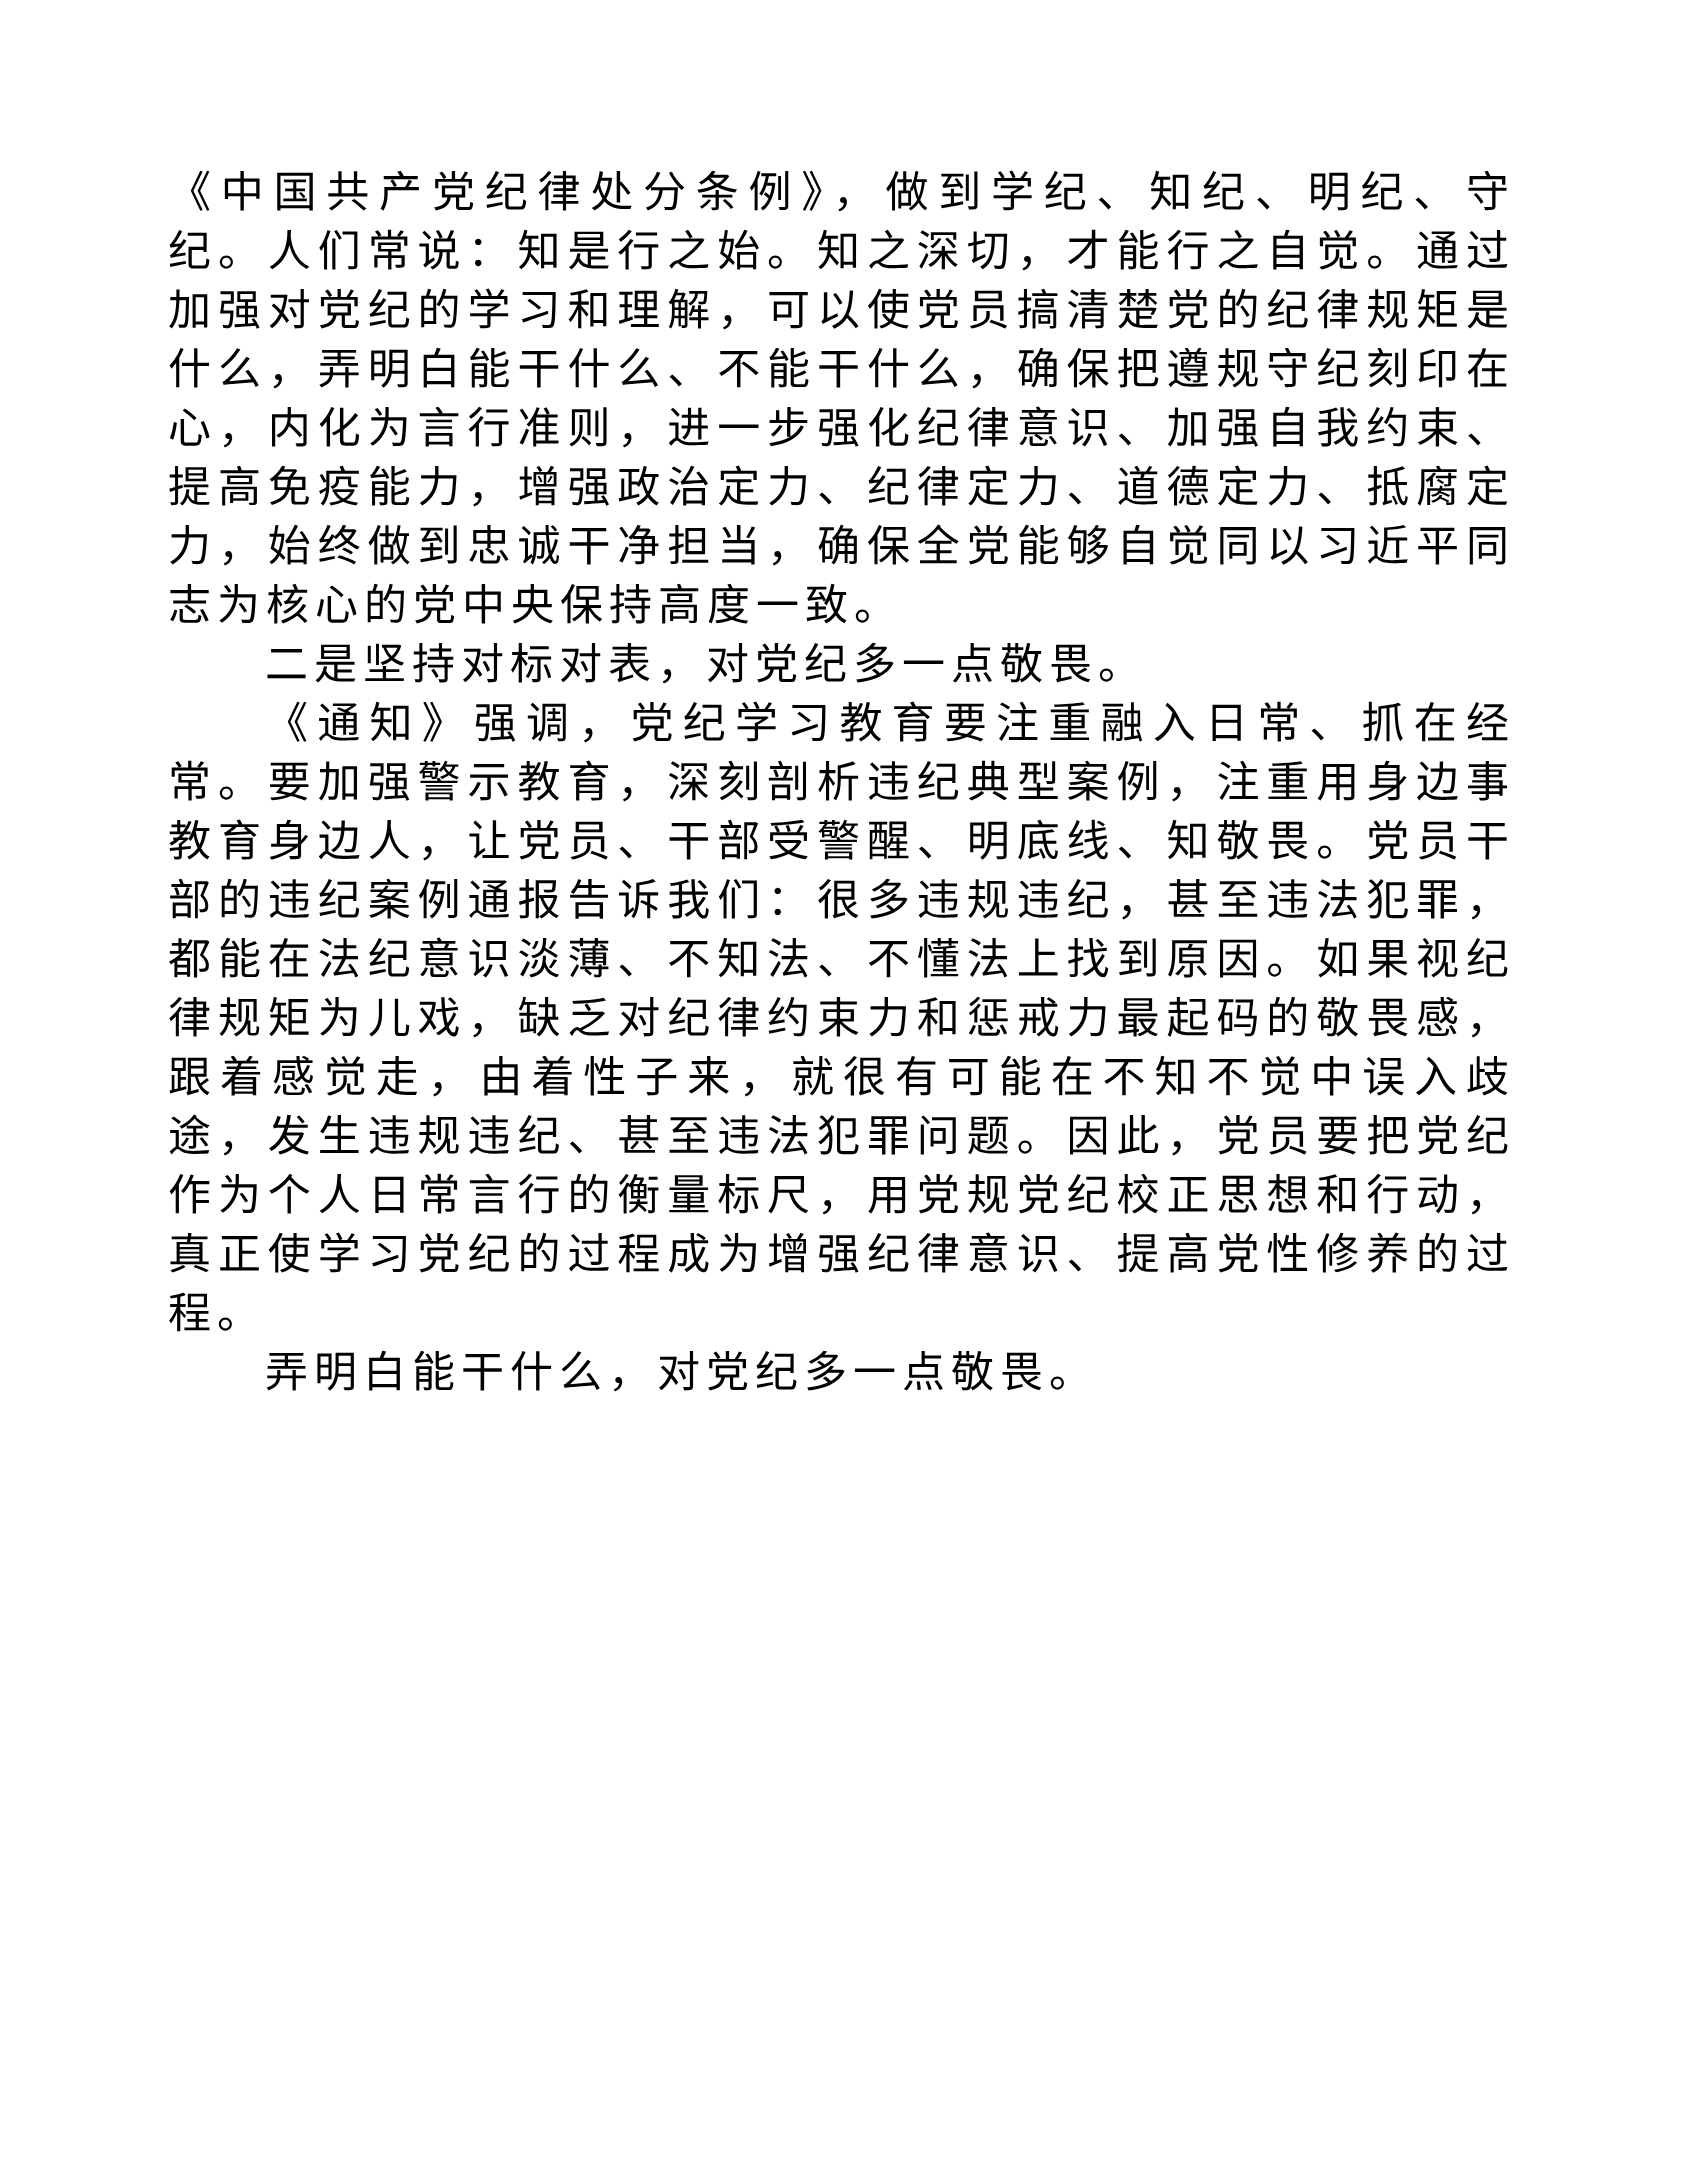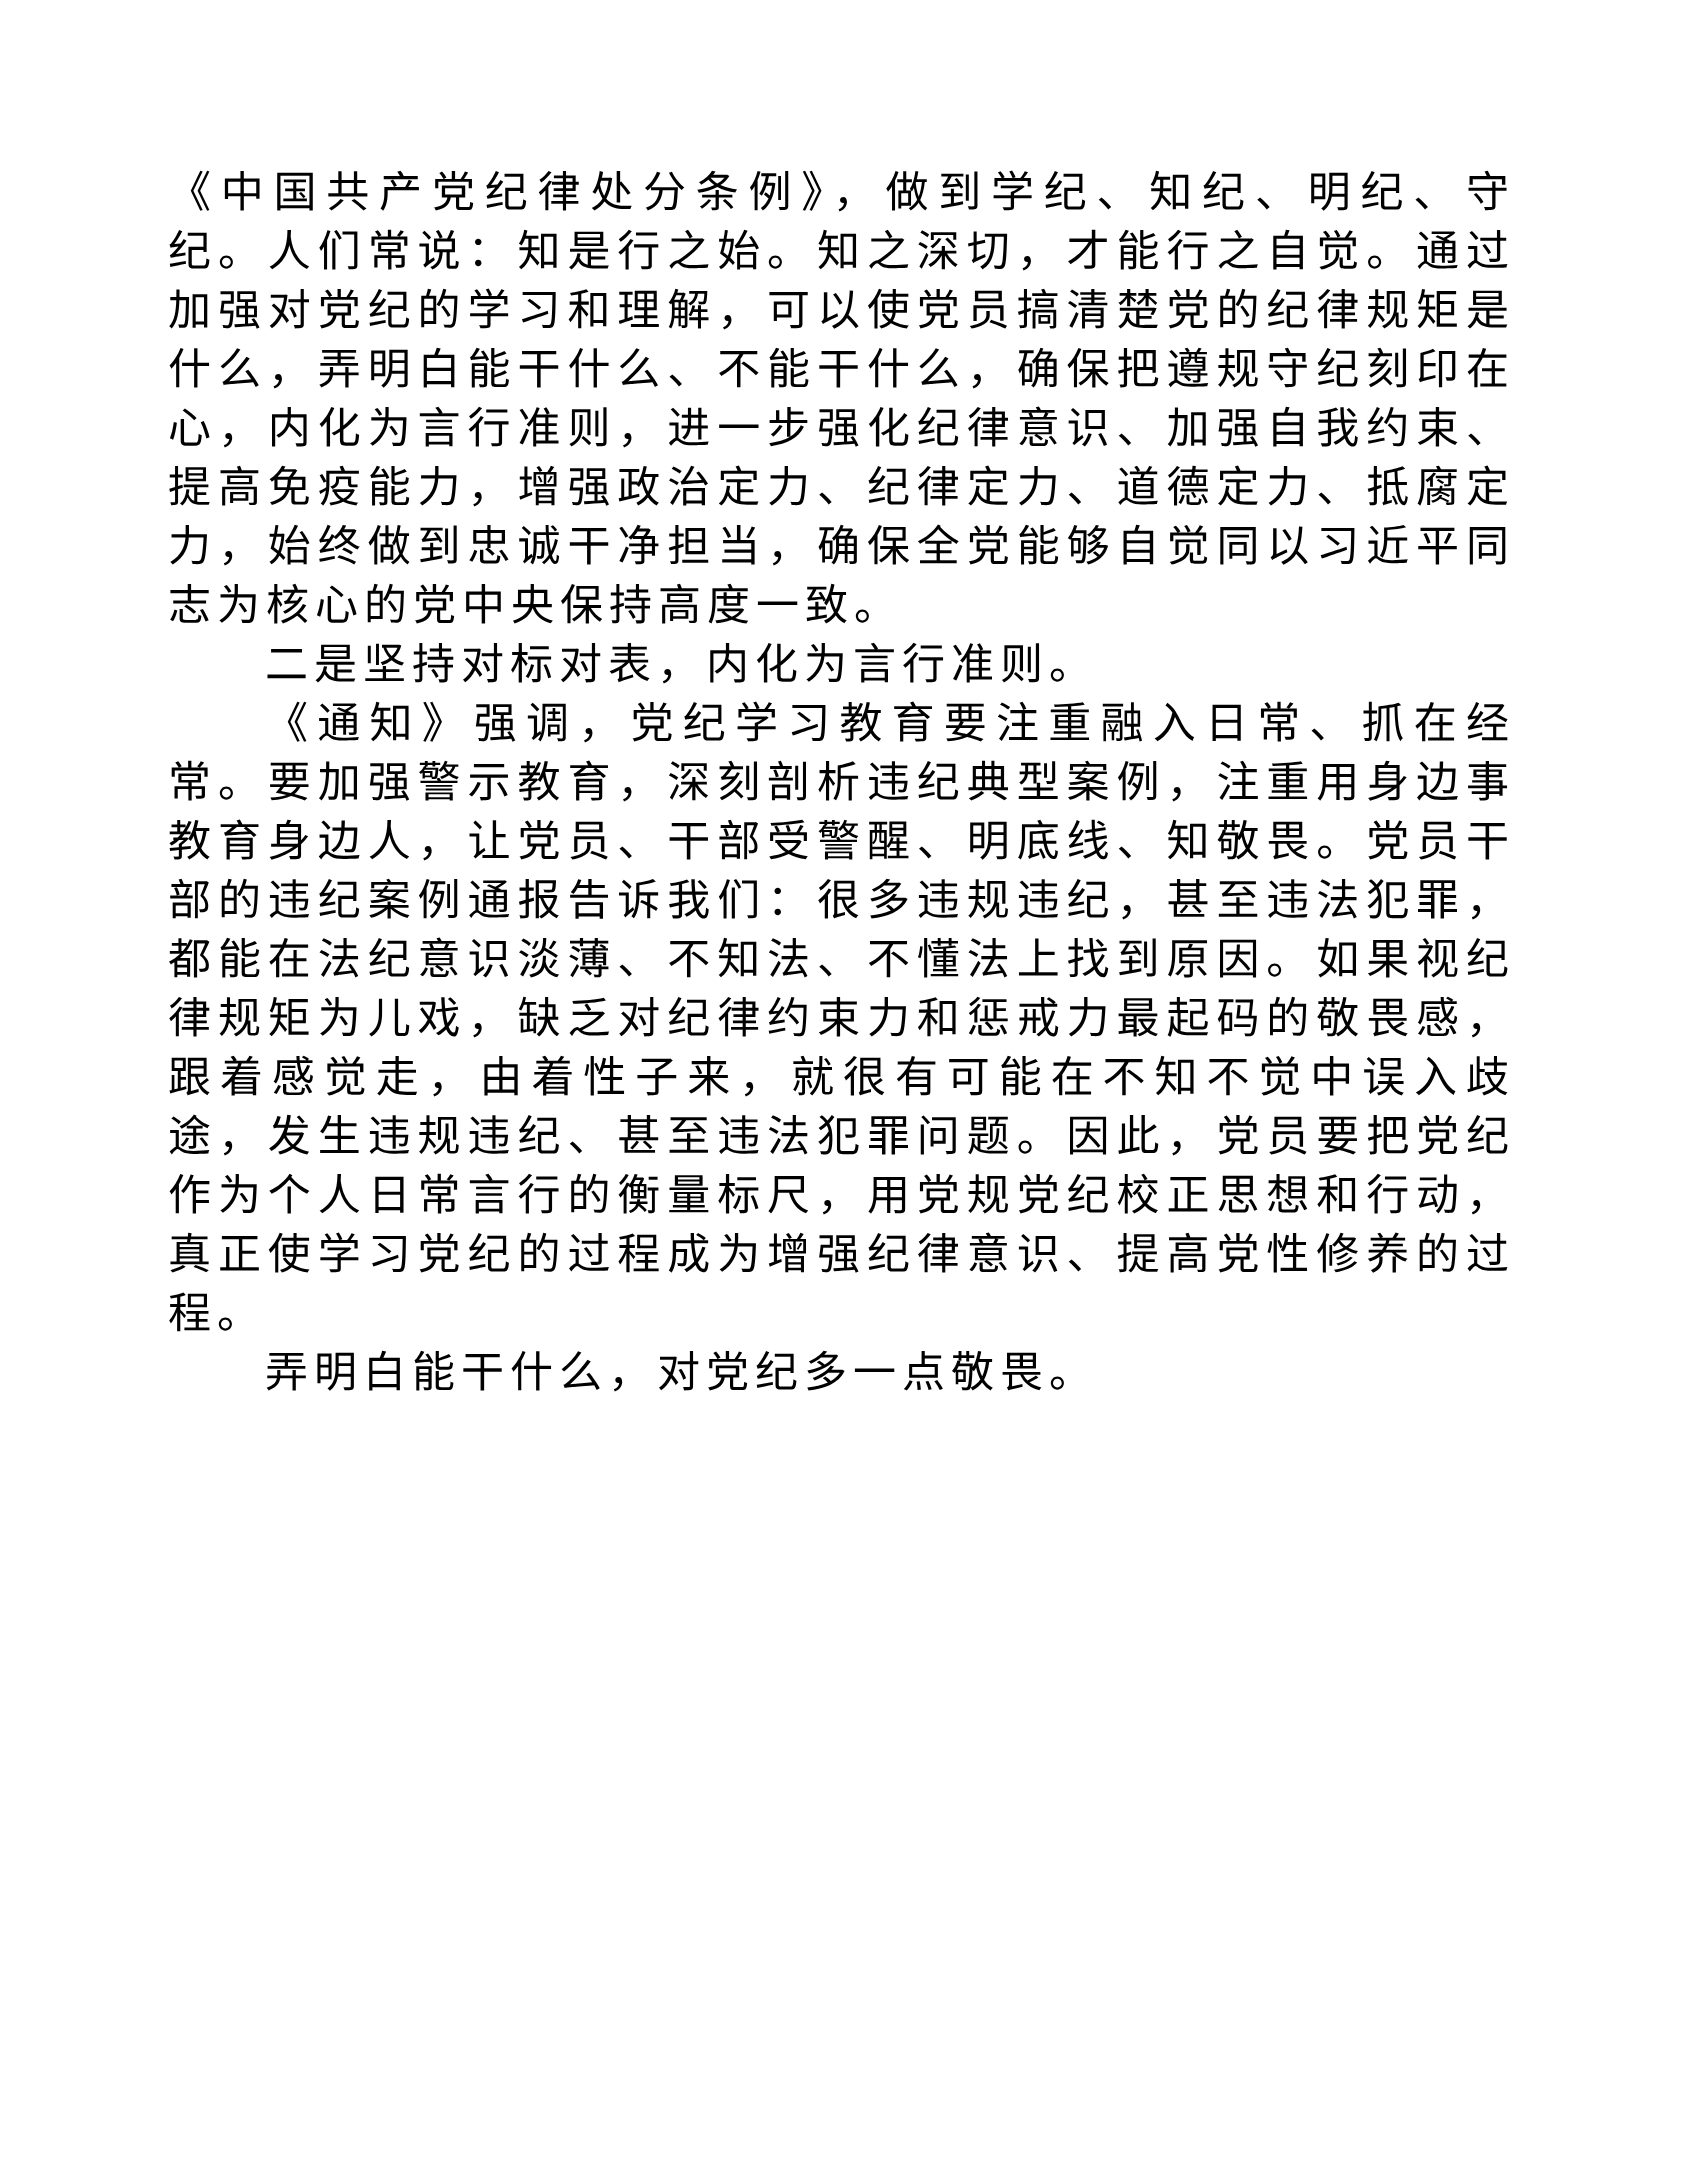--- a/index.html
+++ b/index.html
@@ -34,17 +34,17 @@
     }
     .para.indent {
       text-indent: 97px;
     }
   </style>
 </head>
 <body>
 
 <div class="page">
   <p class="para">《中国共产党纪律处分条例》，做到学纪、知纪、明纪、守纪。人们常说：知是行之始。知之深切，才能行之自觉。通过加强对党纪的学习和理解，可以使党员搞清楚党的纪律规矩是什么，弄明白能干什么、不能干什么，确保把遵规守纪刻印在心，内化为言行准则，进一步强化纪律意识、加强自我约束、提高免疫能力，增强政治定力、纪律定力、道德定力、抵腐定力，始终做到忠诚干净担当，确保全党能够自觉同以习近平同志为核心的党中央保持高度一致。</p>
-  <p class="para indent">二是坚持对标对表，内化为言行准则。</p>
+  <p class="para indent">二是坚持对标对表，对党纪多一点敬畏。</p>
   <p class="para indent">《通知》强调，党纪学习教育要注重融入日常、抓在经常。要加强警示教育，深刻剖析违纪典型案例，注重用身边事教育身边人，让党员、干部受警醒、明底线、知敬畏。党员干部的违纪案例通报告诉我们：很多违规违纪，甚至违法犯罪，都能在法纪意识淡薄、不知法、不懂法上找到原因。如果视纪律规矩为儿戏，缺乏对纪律约束力和惩戒力最起码的敬畏感，跟着感觉走，由着性子来，就很有可能在不知不觉中误入歧途，发生违规违纪、甚至违法犯罪问题。因此，党员要把党纪作为个人日常言行的衡量标尺，用党规党纪校正思想和行动，真正使学习党纪的过程成为增强纪律意识、提高党性修养的过程。</p>
   <p class="para indent">弄明白能干什么，对党纪多一点敬畏。</p>
 </div>
 
 
 </body></html>

